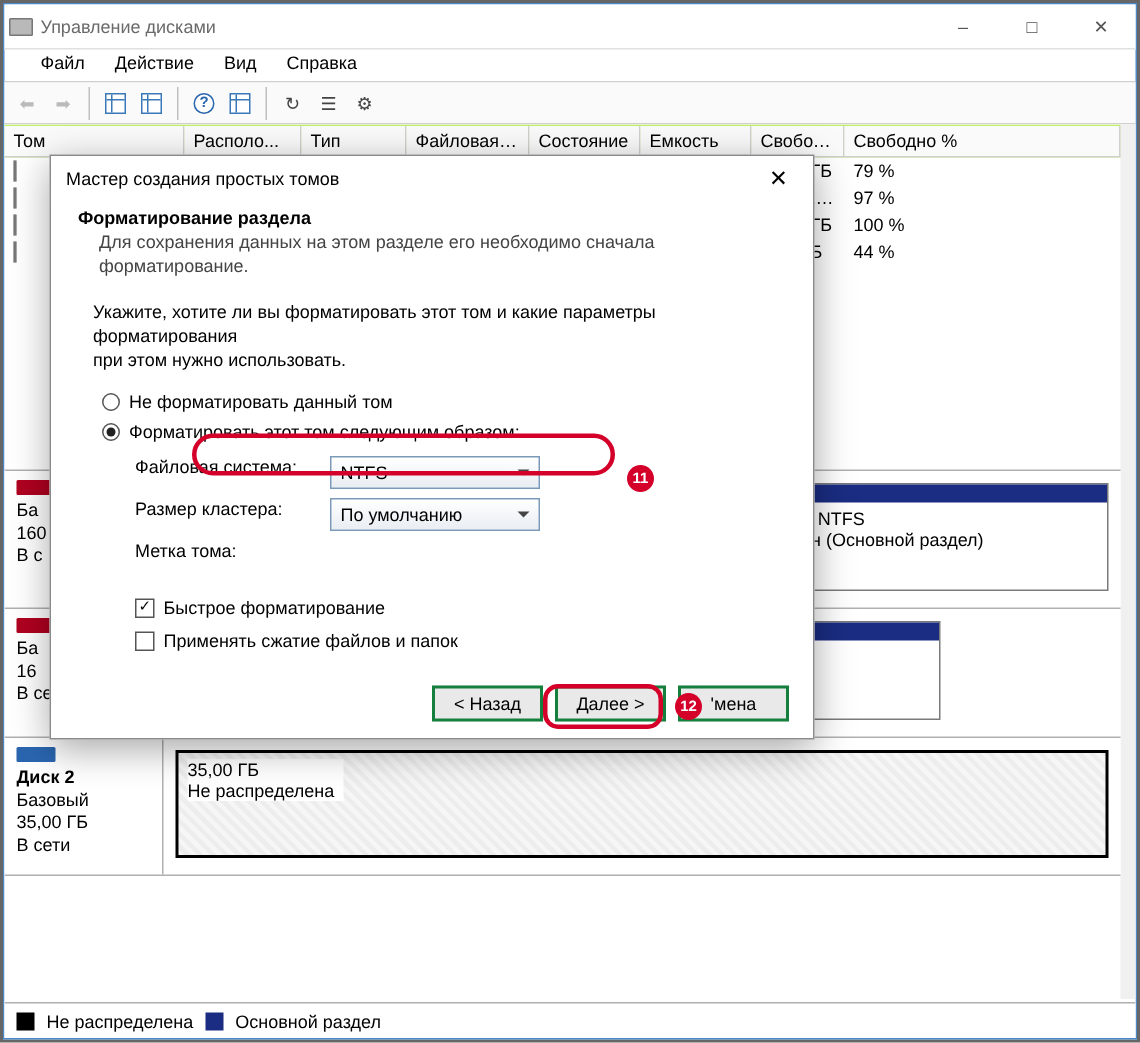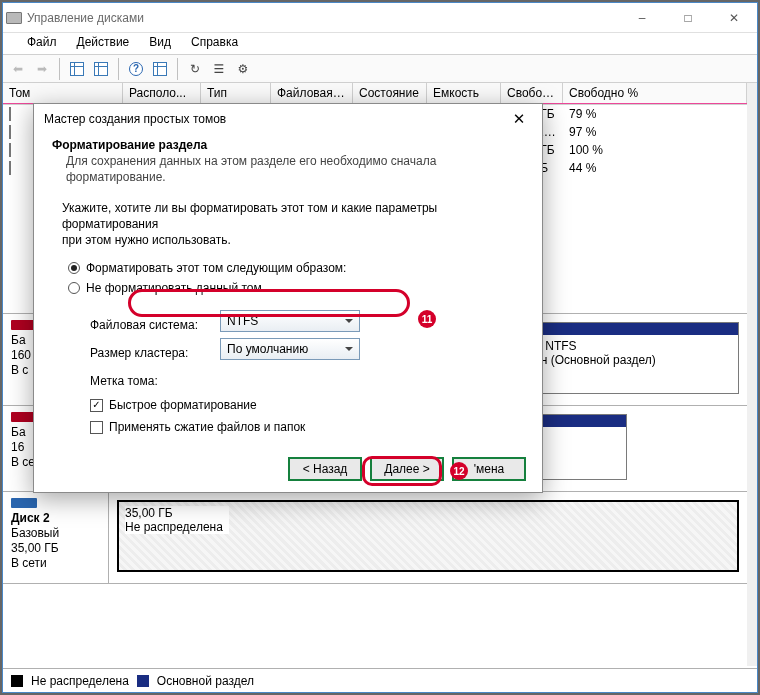--- a/index.html
+++ b/index.html
@@ -28,21 +28,21 @@
   .tiny-table { width:14px; height:14px; border:1px solid #3a79b7; position:relative; background:#fff; }
   .tiny-table::before { content:""; position:absolute; left:0; right:0; top:3px; height:1px; background:#3a79b7; }
   .tiny-table::after  { content:""; position:absolute; top:0; bottom:0; left:3px; width:1px; background:#3a79b7; }
   .help-q { width:14px; height:14px; border-radius:50%; background:#fff; color:#2a66b0; border:1px solid #2a66b0; font-weight:bold; font-size:10px; display:flex; align-items:center; justify-content:center; }
 
   
   .content { flex:1; position:relative; overflow:hidden; background:#fff; }
 
   
   .grid { position:absolute; left:0; right:10px; top:0; }
-  .ghead { display:flex; background:#ec4899; border-bottom:1px solid #d0d0d0; height:22px; align-items:flex-start; }
+  .ghead { display:flex; background:#bef264; border-bottom:1px solid #d0d0d0; height:22px; align-items:center; }
   .ghead .col { border-right:1px solid #d0d0d0; padding:3px 6px; overflow:hidden; white-space:nowrap; text-overflow:ellipsis; background:#fafafa; }
   .grow { display:flex; height:18px; align-items:center; }
   .cell { padding:0 6px; overflow:hidden; white-space:nowrap; text-overflow:ellipsis; }
   .mini-drive { width:16px; height:12px; background:#b9b9b9; border:1px solid #777; border-radius:1px; }
   .c0{width:120px} .c1{width:78px} .c2{width:70px} .c3{width:82px} .c4{width:74px} .c5{width:74px} .c6{width:62px} .c7{flex:1}
 
   
   .disk-area { position:absolute; left:0; right:10px; top:230px; bottom:26px; border-top:1px solid #b0b0b0; }
   .disk-row { display:flex; border-bottom:1px solid #b0b0b0; background:#fff; }
   .disk-label { width:106px; border-right:1px solid #b0b0b0; padding:6px 8px; display:flex; flex-direction:column; gap:1px; }
@@ -75,21 +75,21 @@
   .wizard .wtitle .x { width:26px; text-align:center; font-size:15px; cursor:pointer; }
   .wizard .whdr { padding:4px 18px 10px 18px; }
   .wizard .whdr .h1 { font-weight:bold; }
   .wizard .whdr .h2 { color:#444; padding:2px 0 0 14px; }
   .wizard .wbody { flex:1; padding:6px 28px; }
   .wizard .wbody .instr { margin-bottom:10px; line-height:16px; }
   .radiorow { display:flex; align-items:center; gap:6px; padding:3px 0 3px 6px; }
   .radio { width:12px; height:12px; border:1px solid #555; border-radius:50%; display:inline-flex; align-items:center; justify-content:center; }
   .radio .dot { width:6px; height:6px; border-radius:50%; background:#222; }
   .formgrid { margin:6px 0 0 28px; }
-  .frow { display:flex; align-items:flex-end; height:28px; }
+  .frow { display:flex; align-items:flex-start; height:28px; }
   .frow .lab { width:130px; }
   .sel { width:140px; height:22px; border:1px solid #7a9ab8; background:linear-gradient(#fff,#e9eef3); display:flex; align-items:center; padding:0 20px 0 6px; position:relative; }
   .sel::after { content:""; position:absolute; right:6px; top:8px; border:4px solid transparent; border-top-color:#444; }
   .txtin { width:140px; height:22px; border:1px solid #7a9ab8; padding:0 6px; display:flex; align-items:center; background:#fff; }
   .chkrow { display:flex; align-items:center; gap:6px; padding:4px 0 4px 0; margin-left:28px; }
   .chk { width:13px; height:13px; border:1px solid #555; display:inline-flex; align-items:center; justify-content:center; background:#fff; font-size:10px; line-height:10px; }
   .wizard .wfoot { height:46px; border-top:0; display:flex; align-items:center; justify-content:flex-end; gap:8px; padding-right:16px; }
   .btn { min-width:74px; height:24px; background:#e9e9e9; border:2px solid #15803d; display:inline-flex; align-items:center; justify-content:center; padding:0 10px; }
 
   
@@ -285,28 +285,28 @@
     <div class="h2">Для сохранения данных на этом разделе его необходимо сначала</div>
     <div class="h2">форматирование.</div>
   </div>
   <div class="wbody">
     <div class="instr">
       <div>Укажите, хотите ли вы форматировать этот том и какие параметры форматирования</div>
       <div>при этом нужно использовать.</div>
     </div>
 
     <div class="radiorow">
+      <span class="radio"></span>
+      <span>Не форматировать данный том</span>
+    </div>
+    <div class="radiorow">
       <span class="radio">
             <span class="dot"></span>
           </span>
       <span>Форматировать этот том следующим образом:</span>
-    </div>
-    <div class="radiorow">
-      <span class="radio"></span>
-      <span>Не форматировать данный том</span>
     </div>
 
     <div class="formgrid">
       <div class="frow">
         <div class="lab">Файловая система:</div>
         <div class="sel">
           <span>NTFS</span>
         </div>
       </div>
       <div class="frow">

